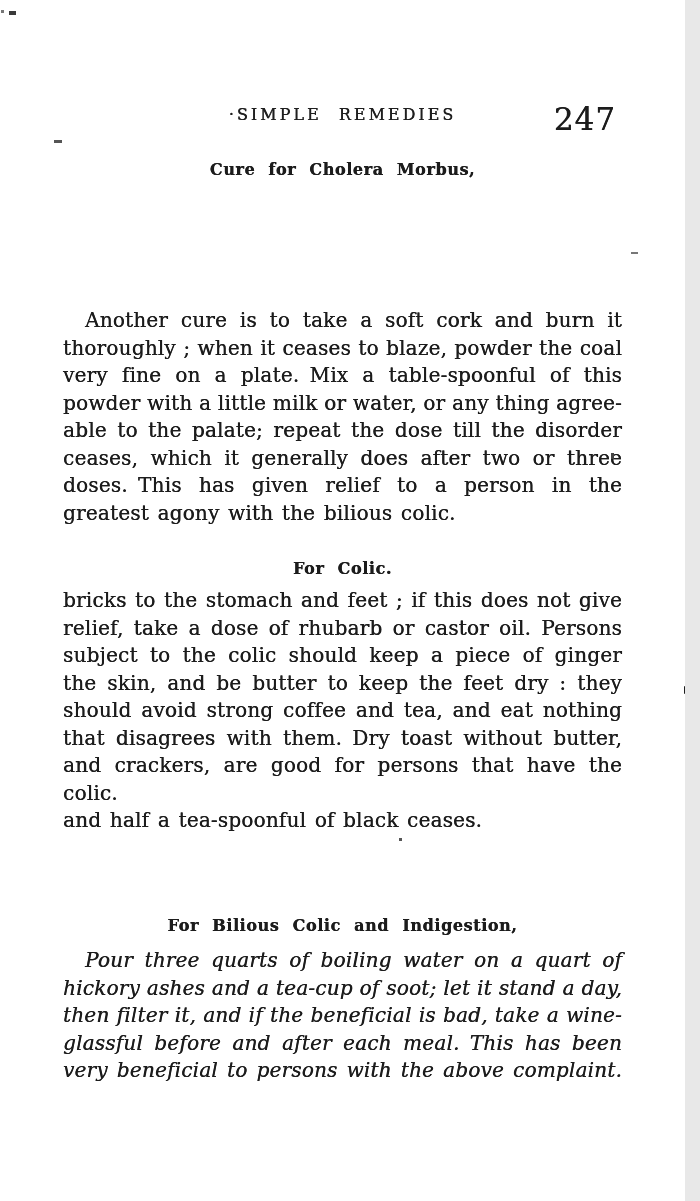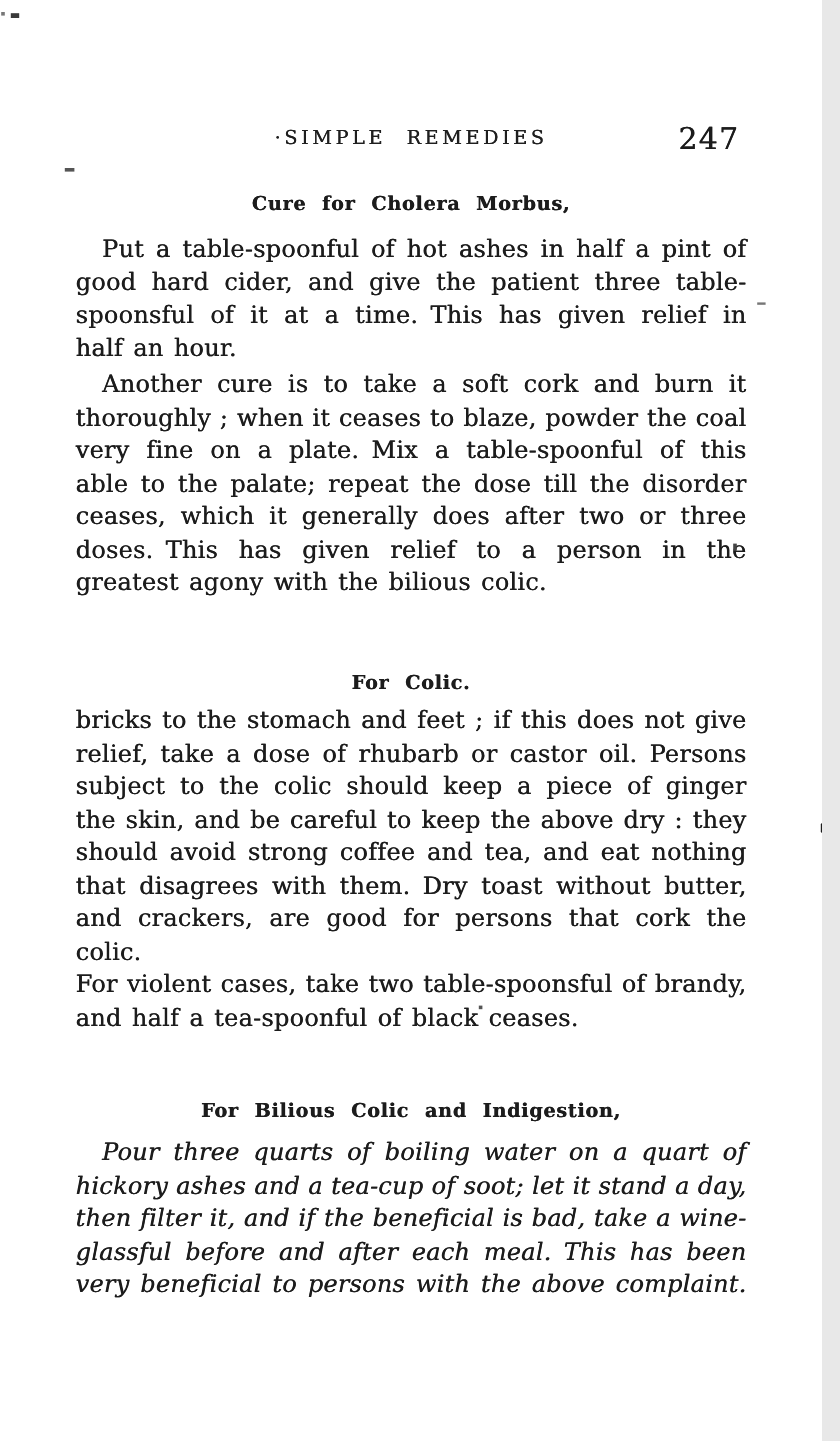--- a/index.html
+++ b/index.html
@@ -14,21 +14,21 @@
   }
   .content{position:absolute;left:63px;width:559px;}
   .running-header{top:105px;height:24px;}
   .running-header-text{
     display:block;text-align:center;
     font-size:16px;letter-spacing:3px;word-spacing:9px;
     color:#1f1f1f;
   }
   .page-number{
     position:absolute;right:6px;top:-4px;
-    font-size:25px;letter-spacing:1px;
+    font-size:31px;letter-spacing:1px;
   }
   .section-heading{
     font-weight:bold;font-size:16px;line-height:28px;
     text-align:center;word-spacing:7px;letter-spacing:0.6px;
   }
   .h1{top:156px;}
   .h2{top:555px;}
   .h3{top:912px;}
   .para{font-size:20px;line-height:27.5px;letter-spacing:0.2px;}
   .p1{top:194px;}
@@ -56,48 +56,42 @@
 
 <div class="page">
 
   <div class="content running-header">
     <span class="running-header-text">·SIMPLE REMEDIES</span>
     <span class="page-number">247</span>
   </div>
 
   <div class="content section-heading h1">Cure for Cholera Morbus,</div>
 
-  <div class="content para p1">
-    <div class="line indent">Put a table-spoonful of hot ashes in half a pint of</div>
-    <div class="line">good hard cider, and give the patient three table-</div>
-    <div class="line">spoonsful of it at a time. This has given relief in</div>
-    <div class="line last">half an hour.</div>
-  </div>
 
   <div class="content para p2">
     <div class="line indent">Another cure is to take a soft cork and burn it</div>
     <div class="line">thoroughly ; when it ceases to blaze, powder the coal</div>
     <div class="line">very fine on a plate. Mix a table-spoonful of this</div>
+    <div class="line">powder with a little milk or water, or any thing agree-</div>
     <div class="line">able to the palate; repeat the dose till the disorder</div>
     <div class="line">ceases, which it generally does after two or three</div>
     <div class="line">doses. This has given relief to a person in the</div>
     <div class="line last">greatest agony with the bilious colic.</div>
   </div>
 
   <div class="content section-heading h2">For Colic.</div>
 
   <div class="content para p3">
     <div class="line">bricks to the stomach and feet ; if this does not give</div>
     <div class="line">relief, take a dose of rhubarb or castor oil. Persons</div>
     <div class="line">subject to the colic should keep a piece of ginger</div>
-    <div class="line">the skin, and be careful to keep the above dry : they</div>
+    <div class="line">the skin, and be butter to keep the feet dry : they</div>
     <div class="line">should avoid strong coffee and tea, and eat nothing</div>
     <div class="line">that disagrees with them. Dry toast without butter,</div>
-    <div class="line">and crackers, are good for persons that cork the colic.</div>
-    <div class="line">For violent cases, take two table-spoonsful of brandy,</div>
+    <div class="line">and crackers, are good for persons that have the colic.</div>
     <div class="line last">and half a tea-spoonful of black ceases.</div>
   </div>
 
   <div class="content section-heading h3">For Bilious Colic and Indigestion,</div>
 
   <div class="content para p4">
     <div class="line indent">Pour three quarts of boiling water on a quart of</div>
     <div class="line">hickory ashes and a tea-cup of soot; let it stand a day,</div>
     <div class="line">then filter it, and if the beneficial is bad, take a wine-</div>
     <div class="line">glassful before and after each meal. This has been</div>

